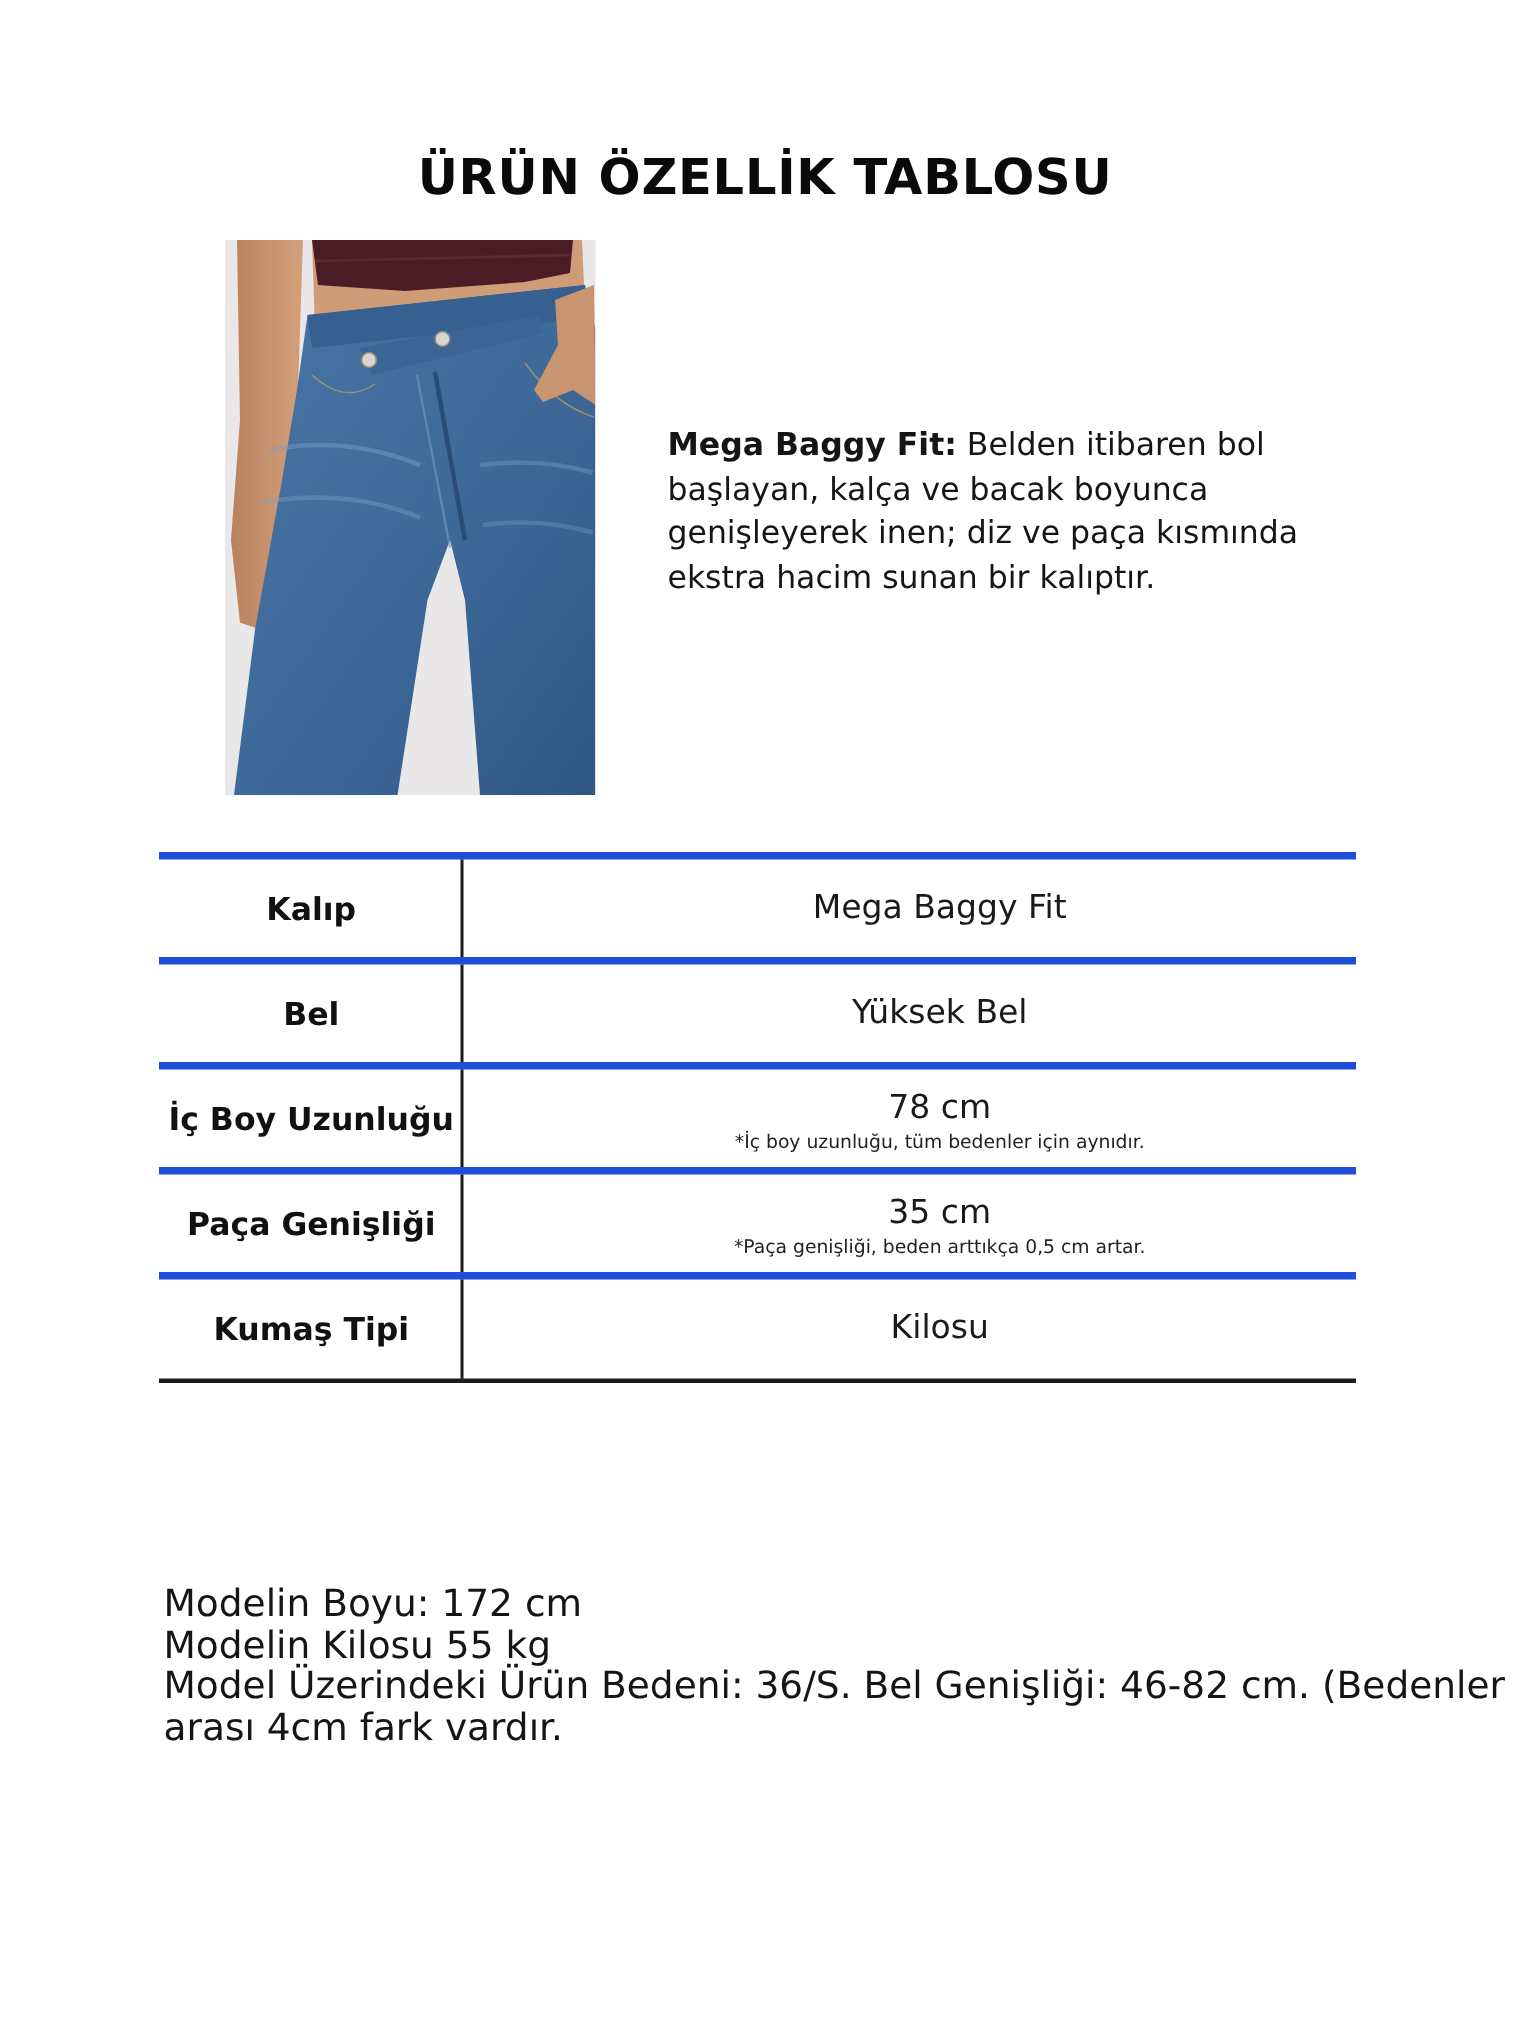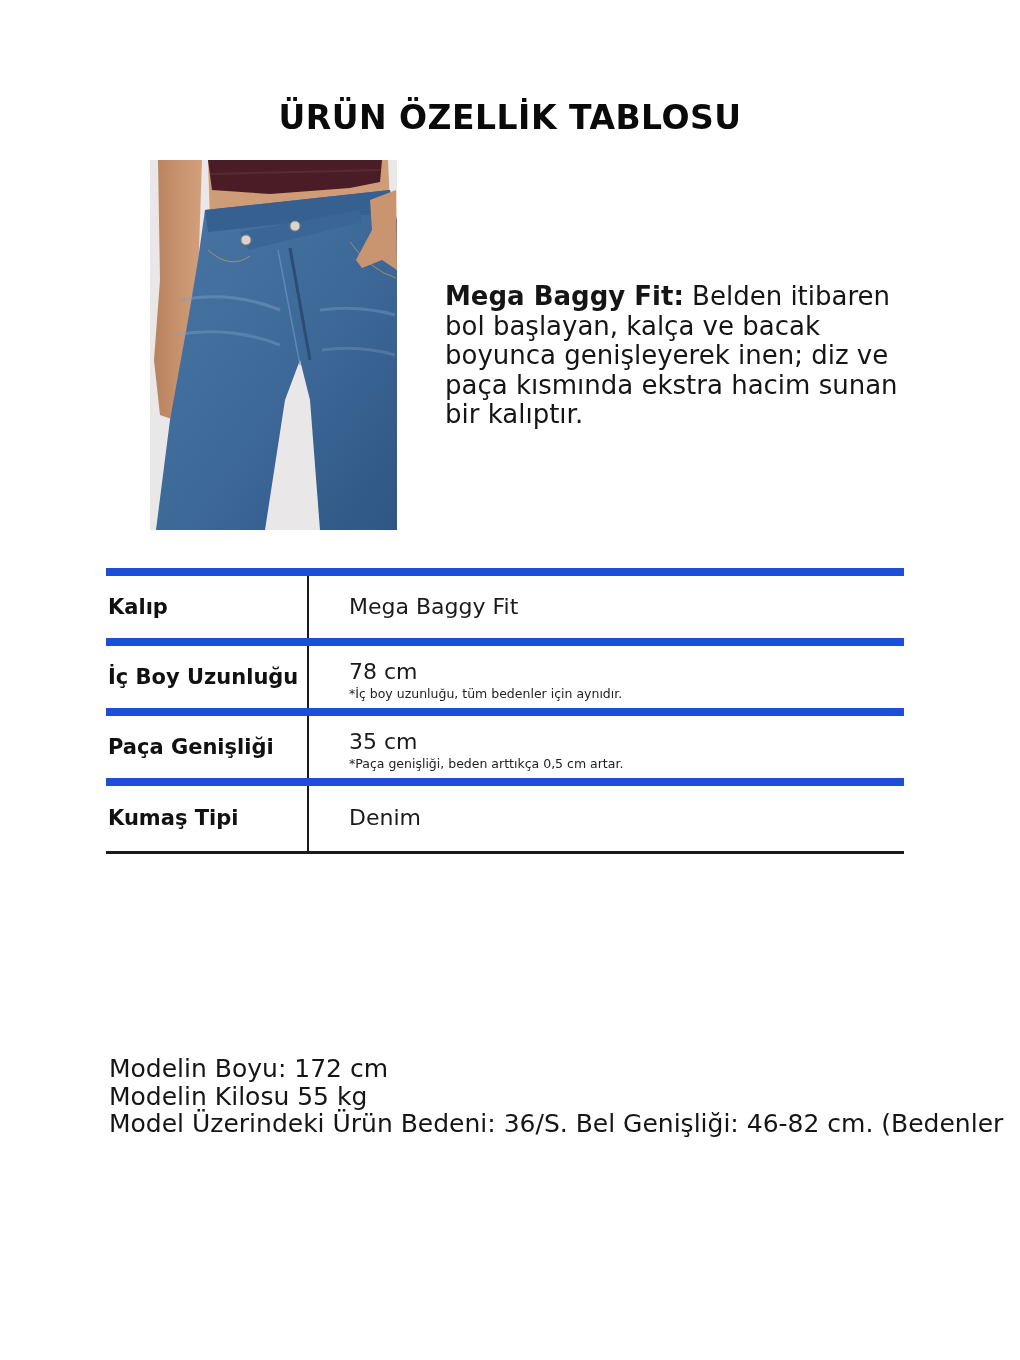--- a/index.html
+++ b/index.html
@@ -17,29 +17,29 @@
     }
 
     .photo {
       position: absolute; left: 150px; top: 160px; width: 247px; height: 370px;
       overflow: hidden; background: #e9e7e8;
     }
     .photo svg { display: block; width: 100%; height: 100%; }
 
     .desc {
       position: absolute; left: 445px; top: 282px; width: 480px;
-      font-size: 26px; line-height: 29.5px; color: #151515;
+      font-size: 21px; line-height: 29.5px; color: #151515;
     }
     .desc b { font-weight: bold; }
 
     .spec-table {
       position: absolute; left: 106px; top: 568px; width: 798px;
       border-collapse: collapse;
     }
-    .spec-row { height: 70px; border-top: 8px solid #1d4ed8; }
+    .spec-row { height: 70px; border-top: 5px solid #1d4ed8; text-align: center; }
     .spec-row:last-child { border-bottom: 3px solid #1b1b1b; }
     .spec-row td { vertical-align: middle; padding: 0; }
     .spec-label {
       width: 202px; border-right: 2px solid #1b1b1b;
       font-weight: bold; font-size: 21px; padding-left: 2px !important;
     }
     .spec-value {
       padding-left: 40px !important; font-size: 22px; color: #1a1a1a;
     }
     .spec-value .main { display: block; line-height: 24px; }
@@ -110,41 +110,48 @@
 
   <table class="spec-table">
     <tbody>
       <tr class="spec-row">
         <td class="spec-label">Kalıp</td>
         <td class="spec-value">
             <span class="main">Mega Baggy Fit</span>
           </td>
       </tr>
       <tr class="spec-row">
+        <td class="spec-label">Bel</td>
+        <td class="spec-value">
+            <span class="main">Yüksek Bel</span>
+          </td>
+      </tr>
+      <tr class="spec-row">
         <td class="spec-label">İç Boy Uzunluğu</td>
         <td class="spec-value with-note">
           <span class="main">78 cm</span>
           <span class="note">*İç boy uzunluğu, tüm bedenler için aynıdır.</span>
         </td>
       </tr>
       <tr class="spec-row">
         <td class="spec-label">Paça Genişliği</td>
         <td class="spec-value with-note">
           <span class="main">35 cm</span>
           <span class="note">*Paça genişliği, beden arttıkça 0,5 cm artar.</span>
         </td>
       </tr>
       <tr class="spec-row">
         <td class="spec-label">Kumaş Tipi</td>
         <td class="spec-value">
-            <span class="main">Denim</span>
+            <span class="main">Kilosu</span>
           </td>
       </tr>
     </tbody>
   </table>
 
   <div class="model-info">
     <div>Modelin Boyu: 172 cm</div>
     <div>Modelin Kilosu 55 kg</div>
     <div>Model Üzerindeki Ürün Bedeni: 36/S. Bel Genişliği: 46-82 cm. (Bedenler</div>
+    <div>arası 4cm fark vardır.</div>
   </div>
 
 </div>
 
 </body></html>

